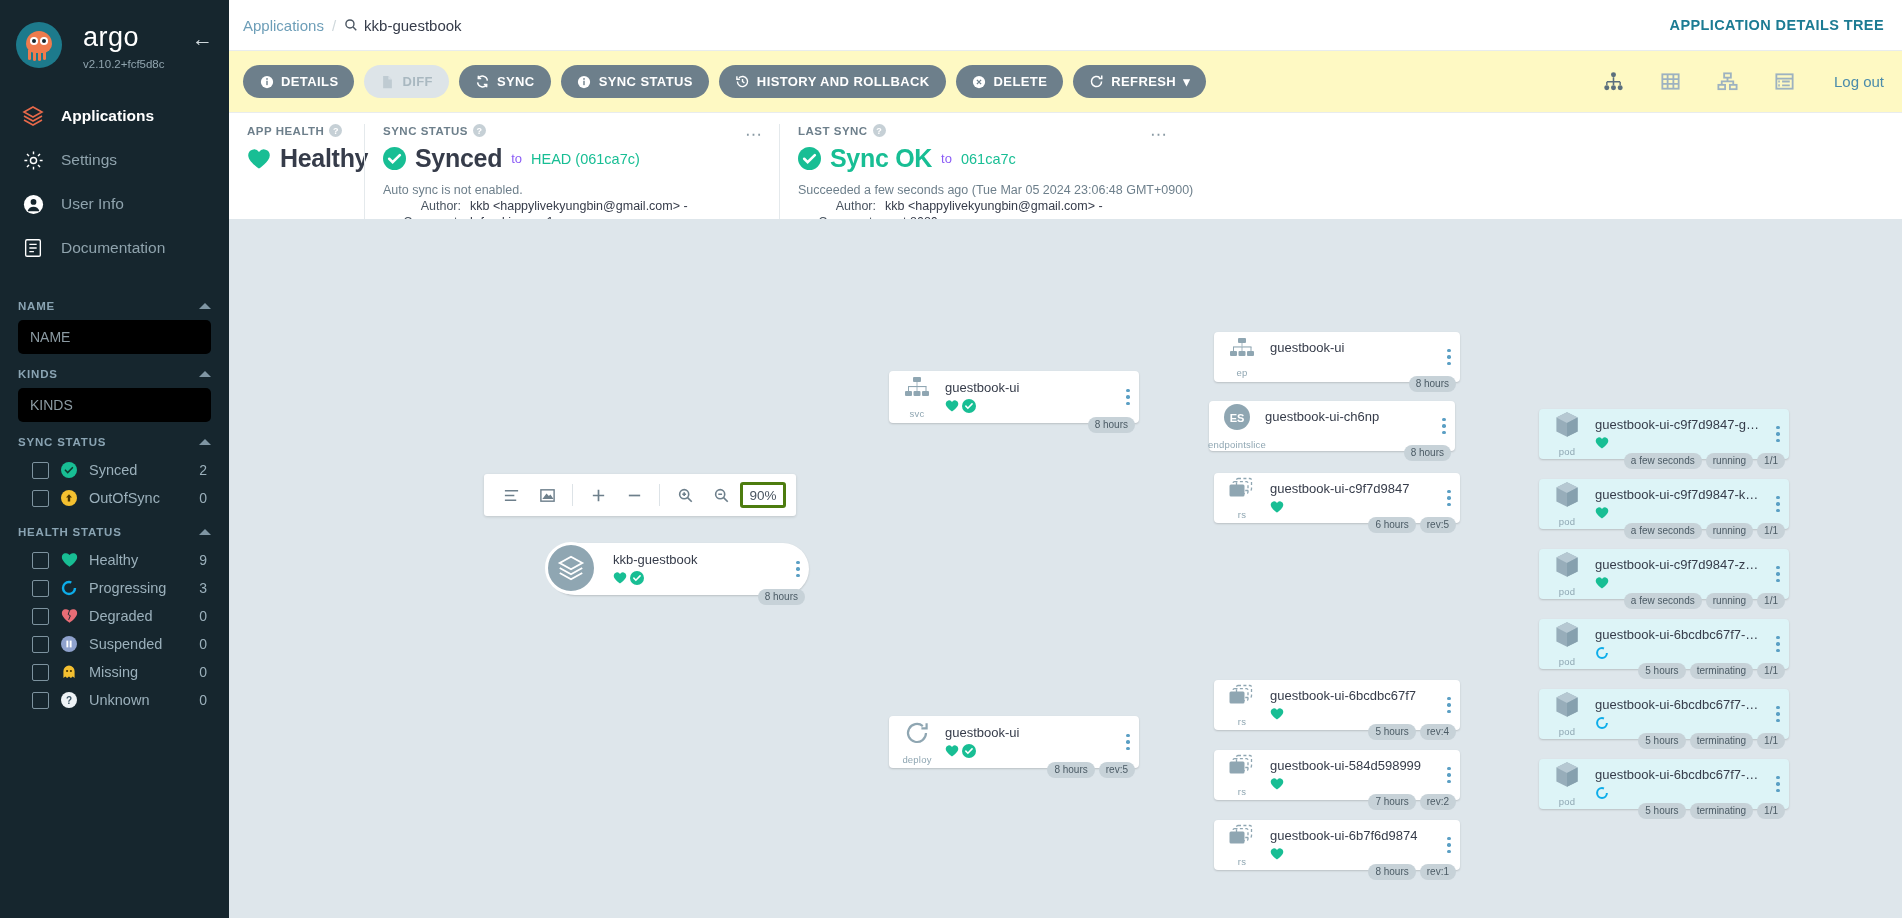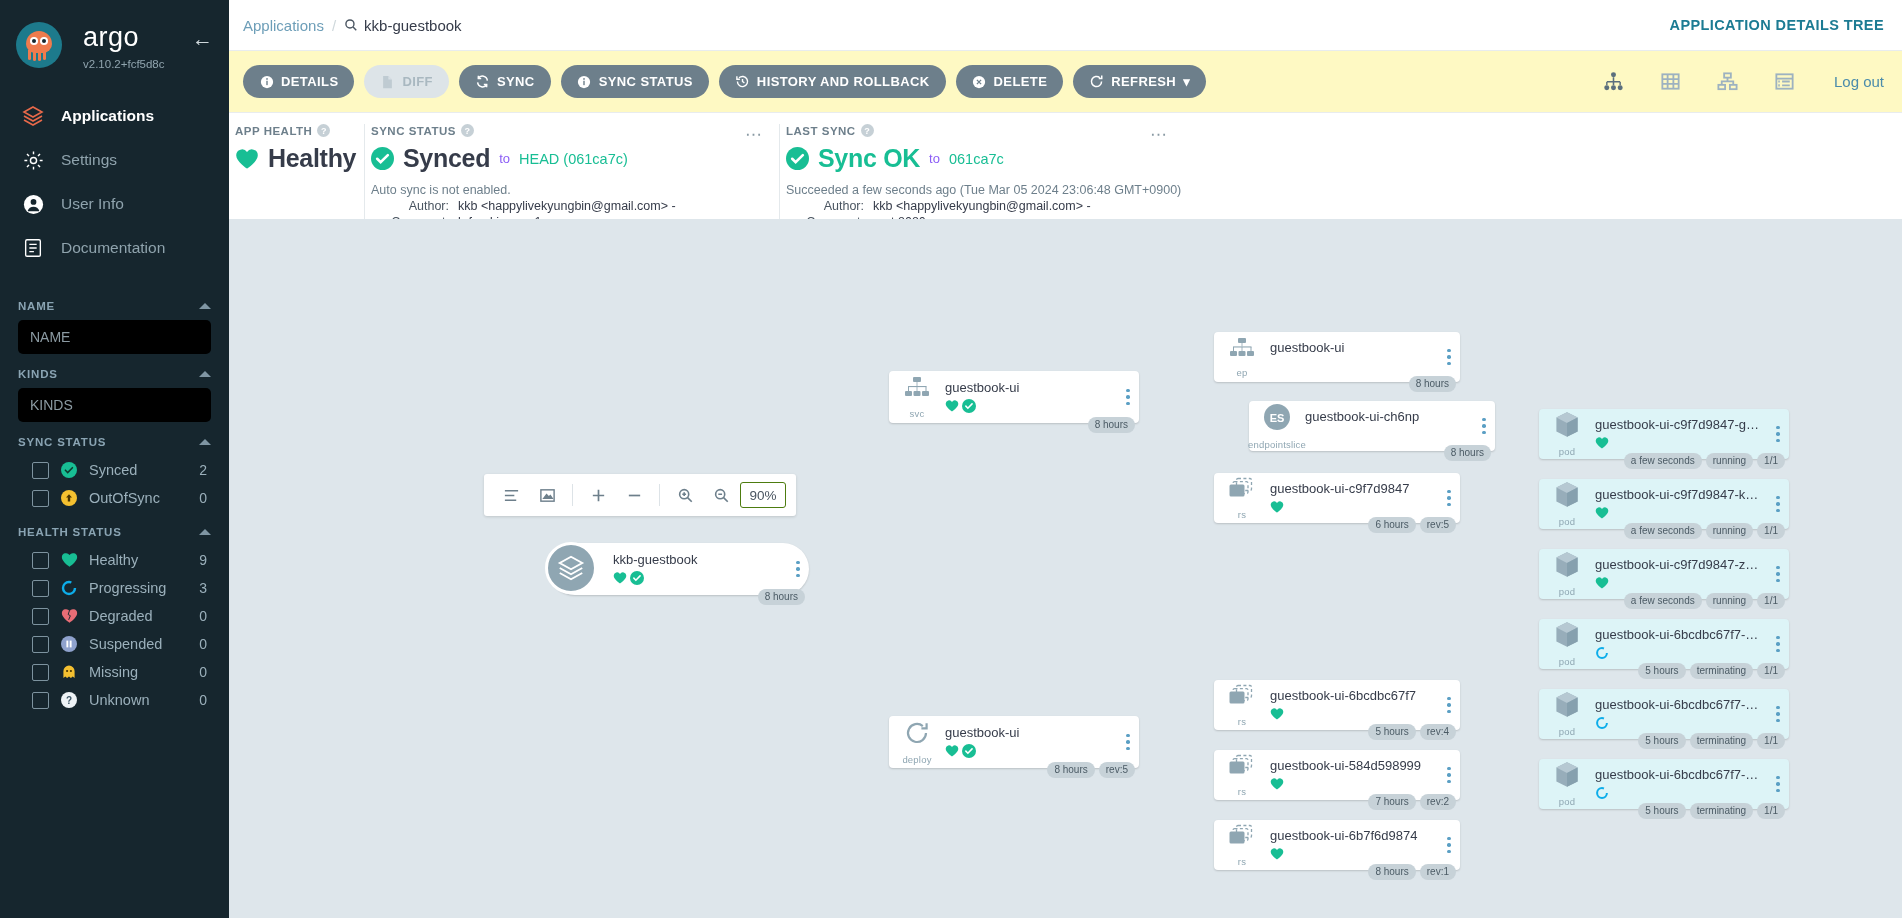--- a/index.html
+++ b/index.html
@@ -95,21 +95,21 @@
     border: none; cursor: pointer; margin-right: 10px; font-family: inherit; white-space: nowrap;
   }
   .btn.disabled { background: #dde4e8; color: #a9b8c0; cursor: default; }
   .btn-ico { width: 15px; height: 15px; display:flex;align-items:center;justify-content:center; }
   .ab-right { margin-left: auto; display: flex; align-items: center; gap: 33px; }
   .viewico { width: 24px; height: 24px; cursor: pointer; display:flex;align-items:center;justify-content:center; }
   .logout { color: #4b8cab; font-size: 15px; cursor: pointer; margin-left: 4px; }
 
   
   .statusbar { background: #fff; display: flex; align-items: stretch; height: 106px; flex: 0 0 106px; padding: 11px 0 0 0; }
-  .st-pane { padding: 0 6px; position: relative; }
+  .st-pane { padding: 0 18px; position: relative; }
   .st-pane + .st-pane { border-left: 1px solid #e4e9ec; }
   .st-pane.p1 { width: 135px; }
   .st-pane.p2 { width: 415px; }
   .st-pane.p3 { flex: 1; }
   .st-title { font-size: 11.5px; font-weight: bold; color: #6d7f8b; letter-spacing: .5px; display: flex; align-items: center; gap: 5px; }
   .qmark { width: 13px; height: 13px; border-radius: 50%; background: #c6d0d6; color: #fff; font-size: 9px; display:flex;align-items:center;justify-content:center; font-weight: bold;}
   .st-main { display: flex; align-items: center; gap: 9px; margin-top: 7px; }
   .st-big { font-size: 25px; color: #363c4a; font-weight: bold; letter-spacing: -.3px; }
   .st-big.green { color: #18be94; }
   .st-to { font-size: 13px; color: #8b5cf6; }
@@ -123,21 +123,21 @@
   
   .graph { flex: 1; position: relative; background: #dee6eb; overflow: hidden; }
   .gtoolbar {
     position: absolute; left: 255px; top: 255px; height: 42px; background: #fff;
     border-radius: 3px; display: flex; align-items: center; padding: 0 10px;
     box-shadow: 0 1px 3px rgba(0,0,0,.14); gap: 2px; z-index: 5;
   }
   .gt-btn { width: 34px; height: 32px; display:flex;align-items:center;justify-content:center; cursor:pointer; color:#6d7f8b; }
   .gt-div { width: 1px; height: 22px; background: #dde3e7; margin: 0 6px; }
   .gt-zoom {
-    border: 1px solid #4d7c0f; border-radius: 3px; height: 26px; min-width: 46px;
+    border: 3px solid #4d7c0f; border-radius: 3px; height: 26px; min-width: 46px;
     display:flex;align-items:center;justify-content:center; font-size:13.5px; color:#4a5561; cursor:pointer;
     padding: 0 6px;
   }
 
   .canvas { position: absolute; inset: 0; }
   .node {
     position: absolute; background: #fff; border-radius: 4px;
     box-shadow: 0 1px 2px rgba(0,0,0,.17); display: flex; align-items: center;
   }
   .node.pod { background: #ddf4f7; }
@@ -714,21 +714,21 @@
        </div>
        <div class="n-menu">
               <i></i>
               <i></i>
               <i></i>
             </div>
        <div class="tags">
          <span class="tag">8 hours</span>
        </div>
           </div>
-          <div class="node" style="left: 1020px; top: 182px; width: 246px; height: 50px;">
+          <div class="node" style="left: 980px; top: 182px; width: 246px; height: 50px;">
             <div class="n-ico">
          <svg width="28" height="28" viewBox="0 0 28 28">
                 <circle cx="14" cy="14" r="13" fill="#8fa6b2"></circle>
                 <text x="14" y="18.5" font-size="11" font-family="Liberation Sans" font-weight="bold" text-anchor="middle" fill="#fff">ES</text>
               </svg>
          <span class="n-kind">endpointslice</span>
        </div>
        <div class="n-body">
          <div class="n-name">guestbook-ui-ch6np</div>
          <div class="n-badges"></div>

